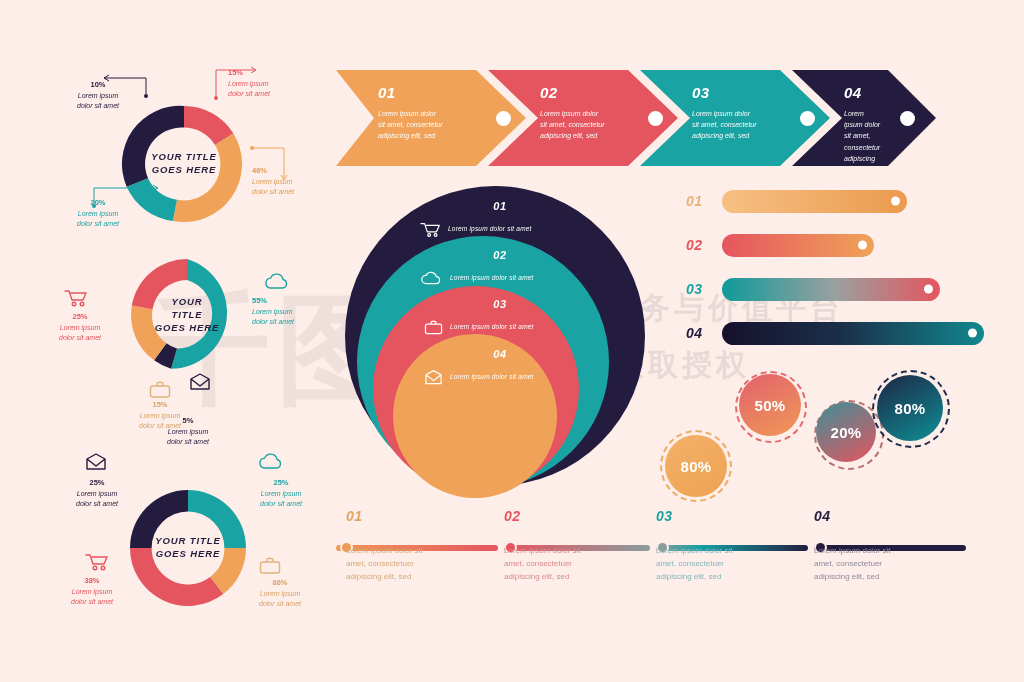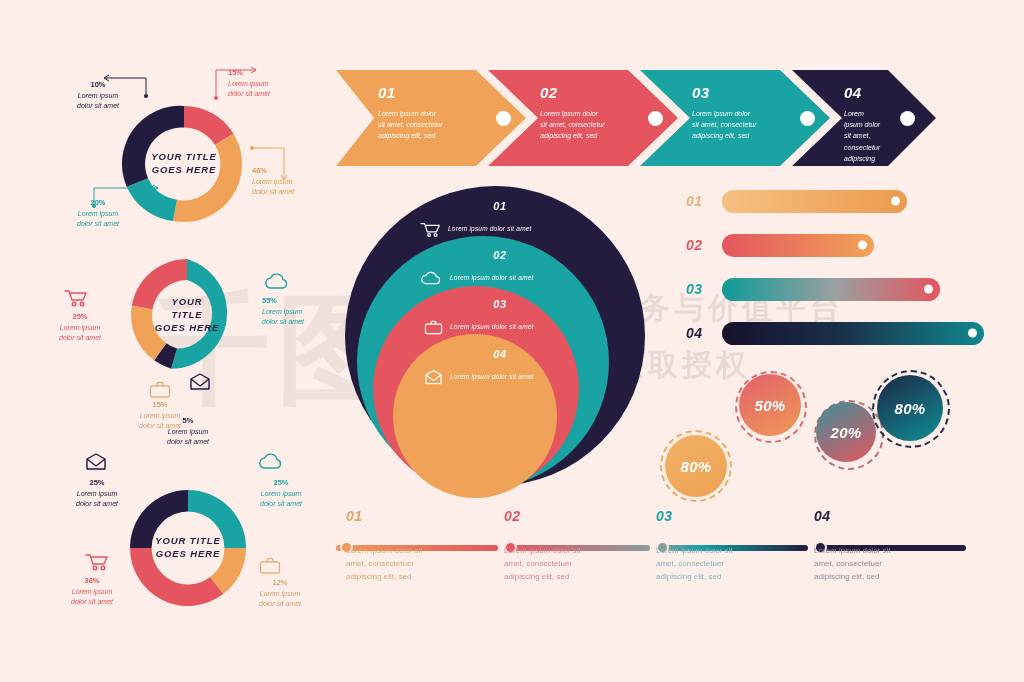--- a/index.html
+++ b/index.html
@@ -60,21 +60,21 @@
   .bar-track .bdot {
     position: absolute; right: 7px; top: 50%; transform: translateY(-50%);
     width: 9px; height: 9px; border-radius: 50%; background: #fff;
   }
 
   
   .gauge { position: absolute; }
   .gauge .fill {
     position: absolute; border-radius: 50%;
     display: flex; align-items: center; justify-content: center;
-    color: #fff; font-weight: 700; font-size: 15px; letter-spacing: .3px; font-style: italic;
+    color: #fff; font-weight: 700; font-size: 15px; letter-spacing: .3px;
   }
   .gauge .dash { position: absolute; border-radius: 50%; border-style: dashed; }
 
   
   #timeline { position: absolute; left: 336px; top: 508px; width: 640px; height: 110px; }
   .tl-num { position: absolute; top: 0; font-style: italic; font-weight: 700; font-size: 14px; letter-spacing: .5px; }
   .tl-bar { position: absolute; top: 37px; height: 6px; border-radius: 3px; }
   .tl-cap { position: absolute; top: 36px; font-size: 8px; line-height: 1.65; width: 118px; }
   .tl-node {
     position: absolute; top: 33px; width: 13px; height: 13px; border-radius: 50%;
@@ -189,21 +189,21 @@
   </svg>
   <div class="lbl ctr" style="left:42px; top:312px; width:76px; color:#e5555f;">
     <span class="pct">25%</span>
     <span>Lorem ipsum</span><br>
     <span>dolor sit amet</span>
   </div>
 
   <svg style="position:absolute; left:264px; top:272px;" width="28" height="20" viewBox="0 0 28 20">
     <path d="M6 16 a5 5 0 0 1 0.6 -9.9 a6.5 6.5 0 0 1 12.4 1.4 a4.3 4.3 0 0 1 -0.5 8.5 Z" fill="none" stroke="#1aa3a3" stroke-width="1.4" stroke-linejoin="round"></path>
   </svg>
-  <div class="lbl rt" style="left:262px; top:296px; width:80px; color:#1aa3a3;">
+  <div class="lbl rt" style="left:252px; top:296px; width:80px; color:#1aa3a3;">
     <span class="pct">55%</span>
     <span>Lorem ipsum</span><br>
     <span>dolor sit amet</span>
   </div>
 
   <svg style="position:absolute; left:148px; top:380px;" width="24" height="20" viewBox="0 0 24 20">
     <g fill="none" stroke="#e0b27c" stroke-width="1.4" stroke-linejoin="round">
       <rect x="2.5" y="6" width="19" height="11" rx="2"></rect>
       <path d="M9 6 V4 a1.5 1.5 0 0 1 1.5 -1.5 h3 A1.5 1.5 0 0 1 15 4 v2"></path>
     </g>
@@ -275,21 +275,21 @@
     <span>dolor sit amet</span>
   </div>
 
   <svg style="position:absolute; left:258px; top:556px;" width="24" height="20" viewBox="0 0 24 20">
     <g fill="none" stroke="#e0b27c" stroke-width="1.4" stroke-linejoin="round">
       <rect x="2.5" y="6" width="19" height="11" rx="2"></rect>
       <path d="M9 6 V4 a1.5 1.5 0 0 1 1.5 -1.5 h3 A1.5 1.5 0 0 1 15 4 v2"></path>
     </g>
   </svg>
   <div class="lbl ctr" style="left:240px; top:578px; width:80px; color:#d8a066;">
-    <span class="pct">12%</span>
+    <span class="pct">86%</span>
     <span>Lorem ipsum</span><br>
     <span>dolor sit amet</span>
   </div>
 
   <div id="banner">
 
     <div class="chev" style="left:0; width:190px;">
       <div class="body" style="width:190px; background:#f0a358;
            clip-path: polygon(0 0, 140px 0, 190px 48px, 140px 96px, 0 96px, 38px 48px);">
         <div class="num" style="padding-left:42px;">01</div>

